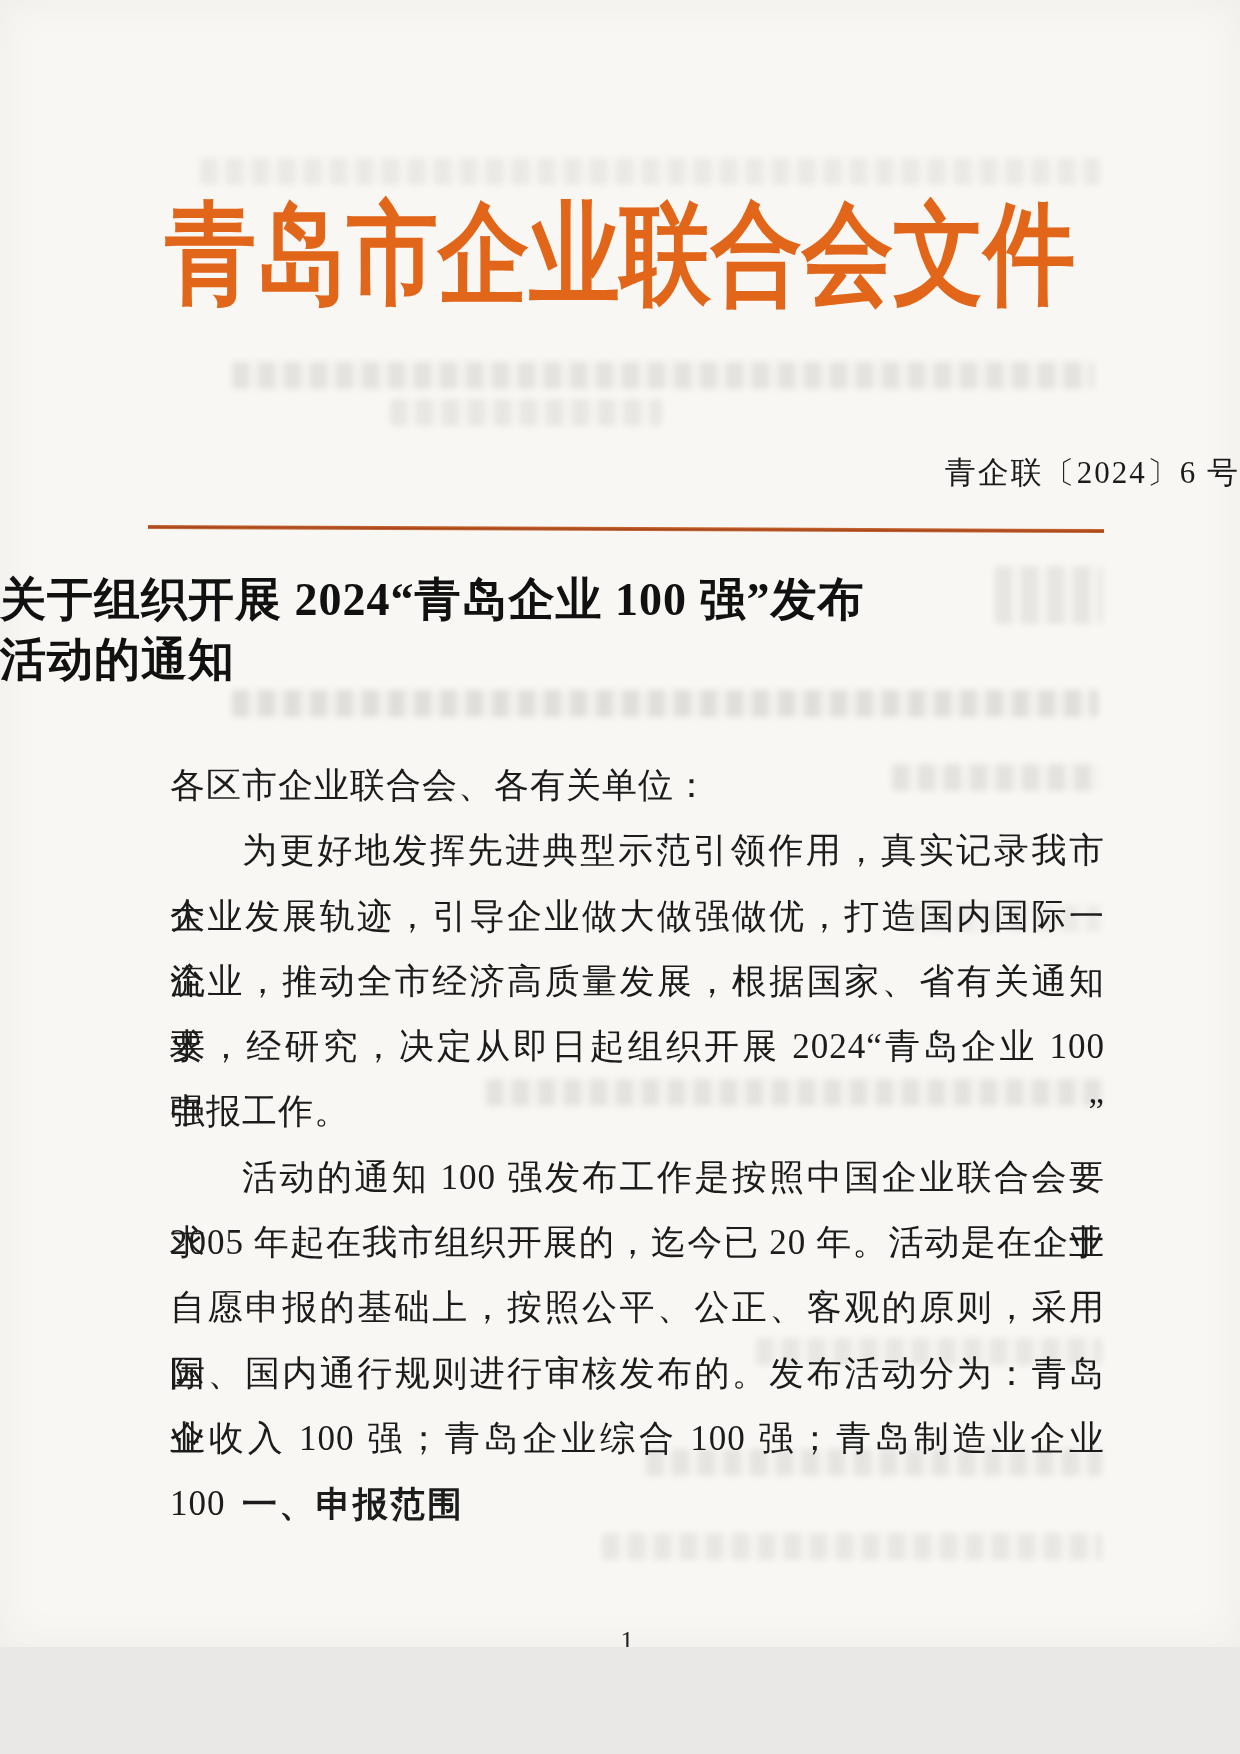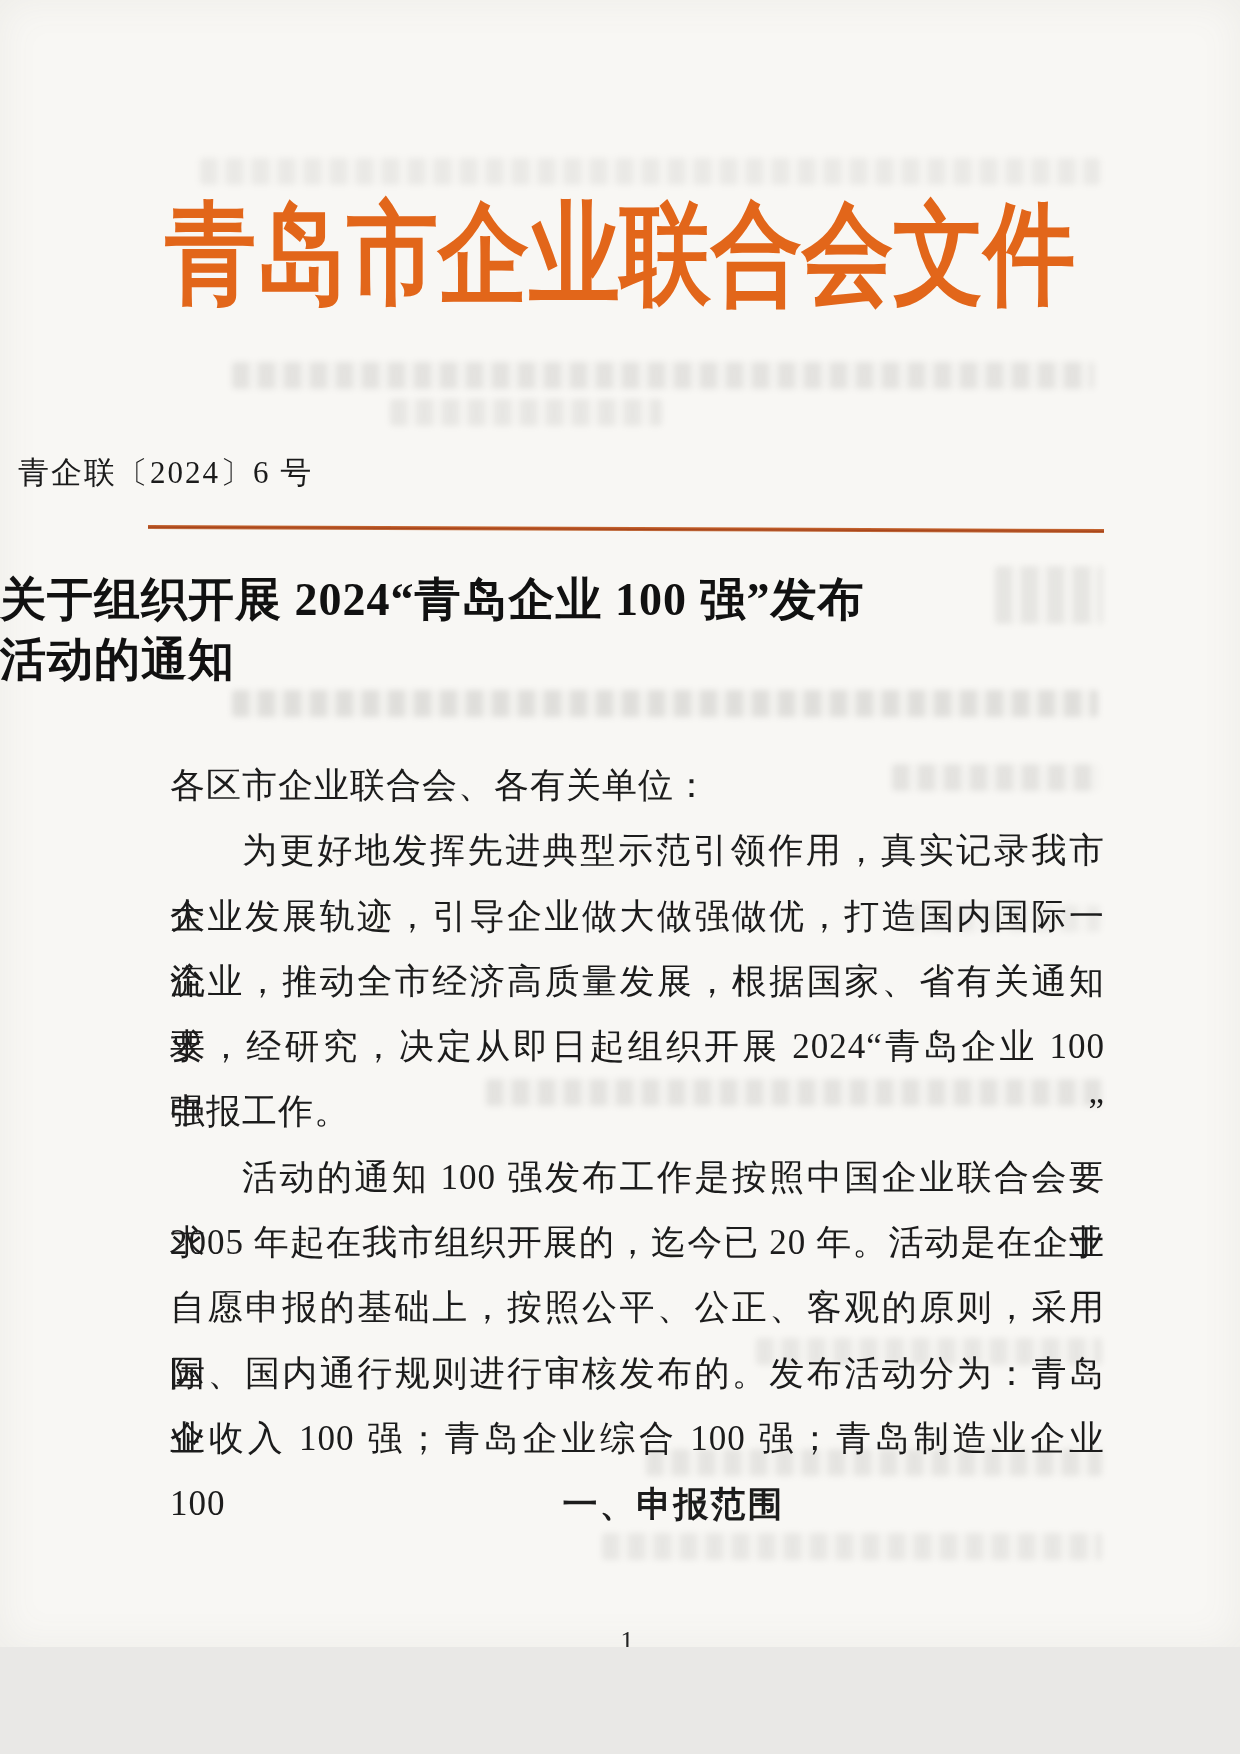--- a/index.html
+++ b/index.html
@@ -33,21 +33,21 @@
     transform: scaleY(1.22);
     transform-origin: center top;
     white-space: nowrap;
   }
   
   .doc-number {
     position: absolute;
     top: 452px;
     left: 0;
     width: 100%;
-    text-align: left;
+    text-align: right;
     padding-left: 18px;
     box-sizing: border-box;
     font-size: 31px;
     line-height: 42px;
     color: #1b1b1b;
     letter-spacing: 2px;
   }
   
   .red-rule {
     position: absolute;
@@ -90,21 +90,20 @@
     white-space: normal;
     text-align: justify;
     text-align-last: justify;
     text-justify: inter-character;
   }
   .line.indent { text-indent: 72px; }
   .line.heading {
     font-family: "Liberation Sans", "DejaVu Sans", sans-serif;
     font-weight: bold;
     letter-spacing: 2px;
-    text-align: center;
   }
   
   .page-number {
     position: absolute;
     top: 1626px;
     left: 0;
     width: 100%;
     text-align: center;
     padding-left: 14px;
     box-sizing: border-box;

